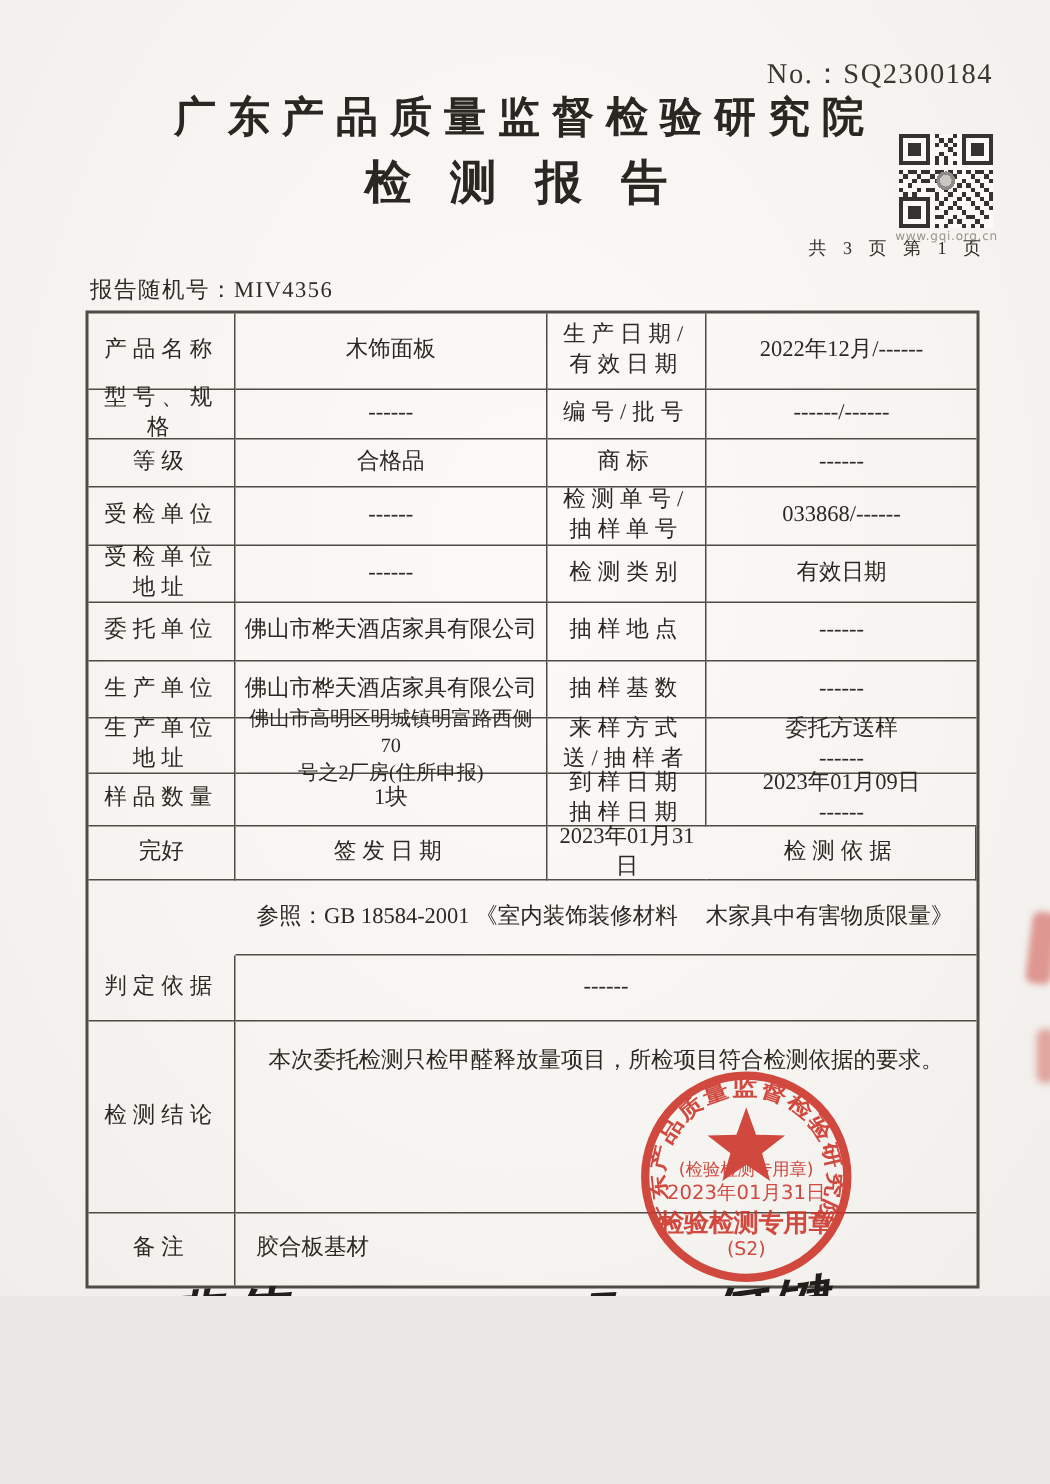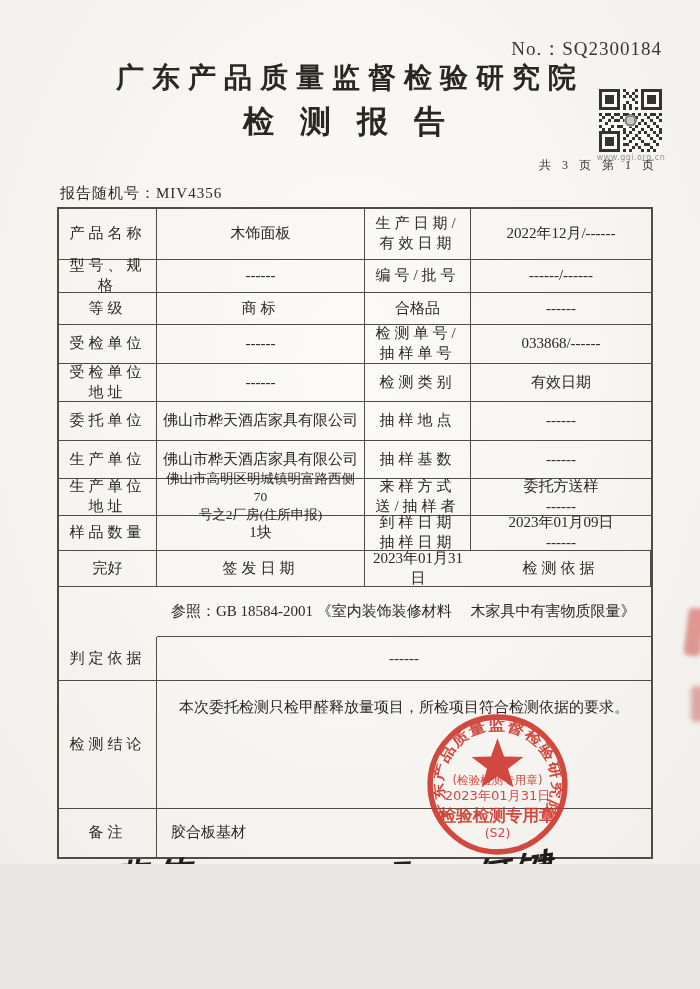--- a/index.html
+++ b/index.html
@@ -87,22 +87,22 @@
     <div class="cell">木饰面板</div>
     <div class="cell lbl">生产日期/<br>有效日期</div>
     <div class="cell last-col">2022年12月/------</div>
 
     <div class="cell lbl">型号、规格</div>
     <div class="cell">------</div>
     <div class="cell lbl">编号/批号</div>
     <div class="cell last-col">------/------</div>
 
     <div class="cell lbl">等级</div>
+    <div class="cell">合格品</div>
     <div class="cell lbl">商标</div>
-    <div class="cell">合格品</div>
     <div class="cell last-col">------</div>
 
     <div class="cell lbl">受检单位</div>
     <div class="cell">------</div>
     <div class="cell lbl">检测单号/<br>抽样单号</div>
     <div class="cell last-col">033868/------</div>
 
     <div class="cell lbl">受检单位<br>地址</div>
     <div class="cell">------</div>
     <div class="cell lbl">检测类别</div>

